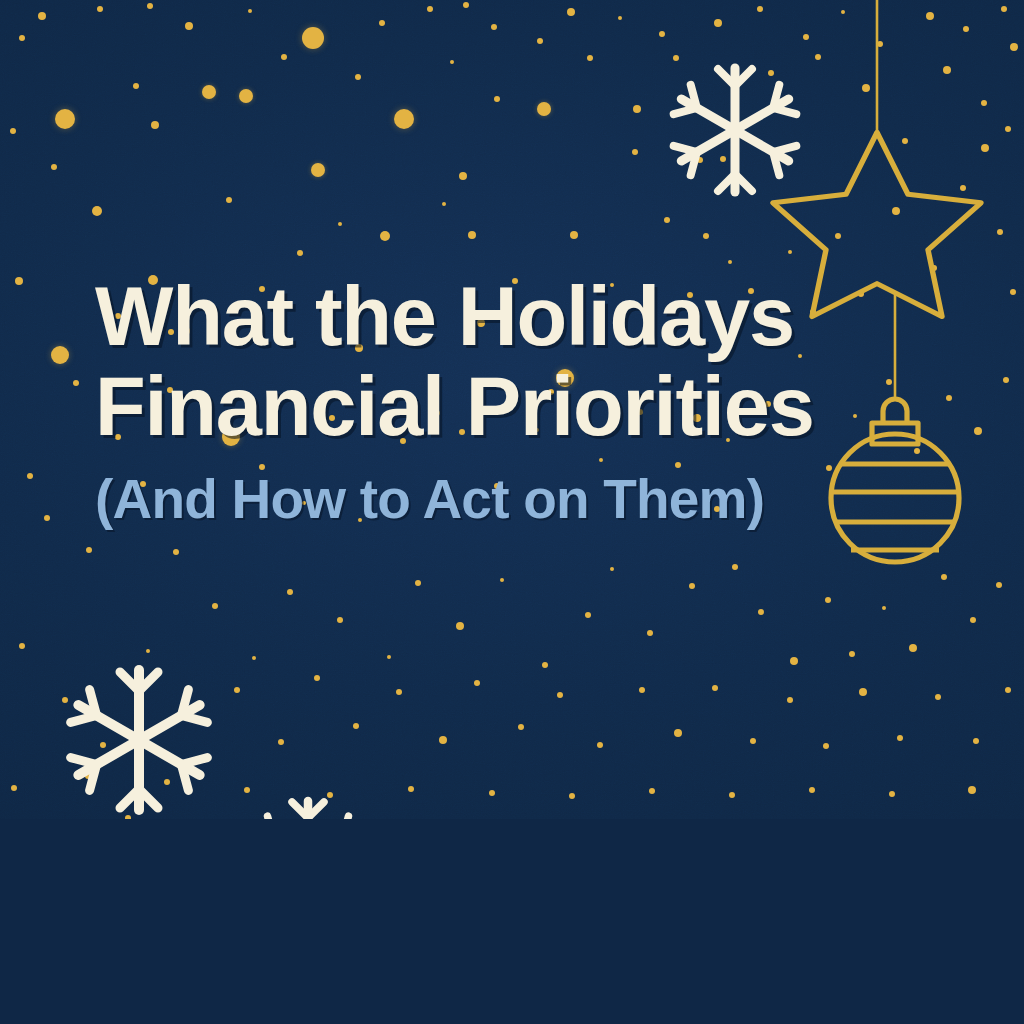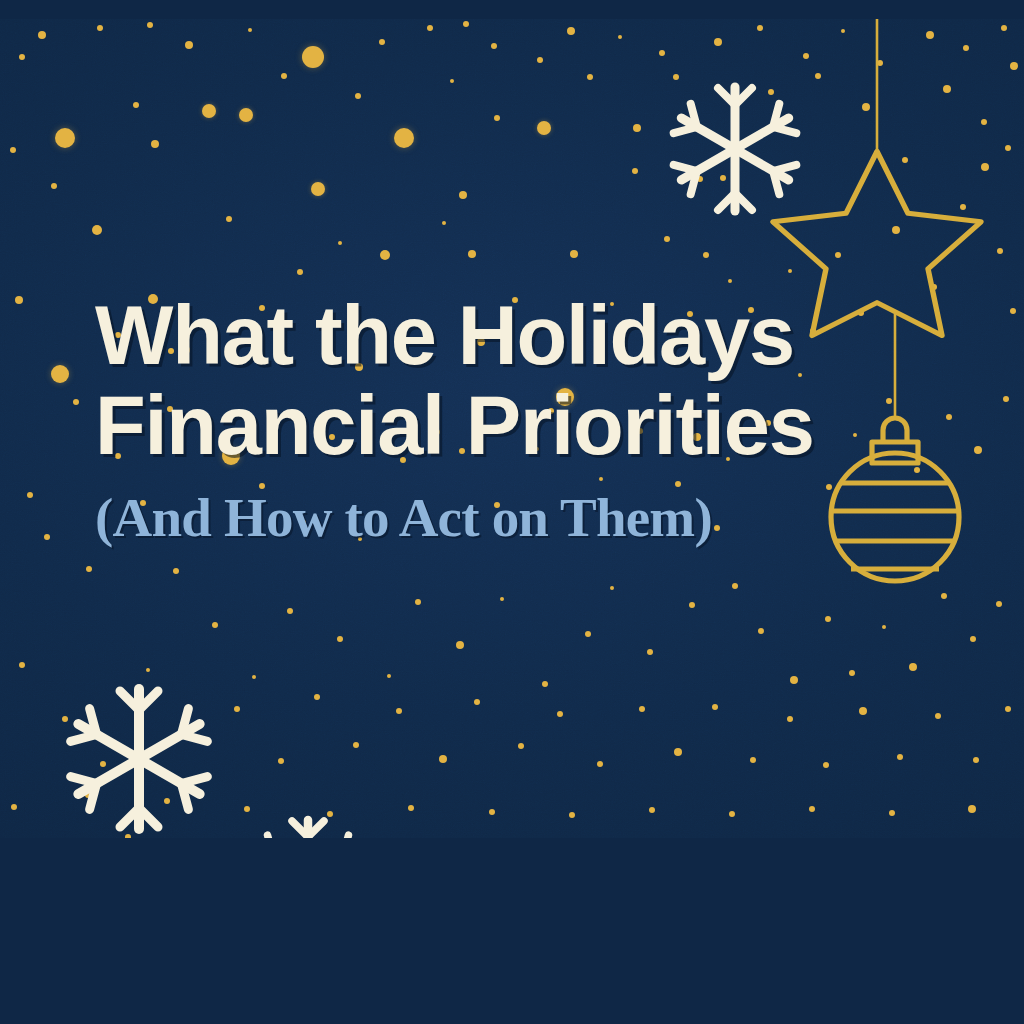--- a/index.html
+++ b/index.html
@@ -11,21 +11,20 @@
     font-family:"Liberation Sans", sans-serif;
     overflow:hidden;
   }
 
   #poster {
     position:relative;
     width:1024px; height:819px;
     background:
       radial-gradient(ellipse 120% 90% at 50% 45%, #143055 0%, #102a4a 45%, #0d2440 100%);
     overflow:hidden;
-    margin-top:19px;
   }
 
   
   #noise {
     position:absolute; inset:0;
     opacity:.55;
     pointer-events:none;
     mix-blend-mode:overlay;
   }
 
@@ -55,21 +54,21 @@
     font-weight:700;
     line-height:90px;
     letter-spacing:-1.2px;
     white-space:nowrap;
     text-shadow:3px 3px 0 rgba(6,18,35,.55);
   }
   .subhead {
     display:block;
     margin-top:16px;
     color:#8fb4d9;
-    font-family:Liberation Serif, serif;
+    font-family:Liberation Sans, sans-serif;
     font-size:55px;
     font-weight:700;
     line-height:62px;
     letter-spacing:-.8px;
     white-space:nowrap;
     text-shadow:2px 2px 0 rgba(6,18,35,.5);
   }
 </style>
 </head>
 <body>

